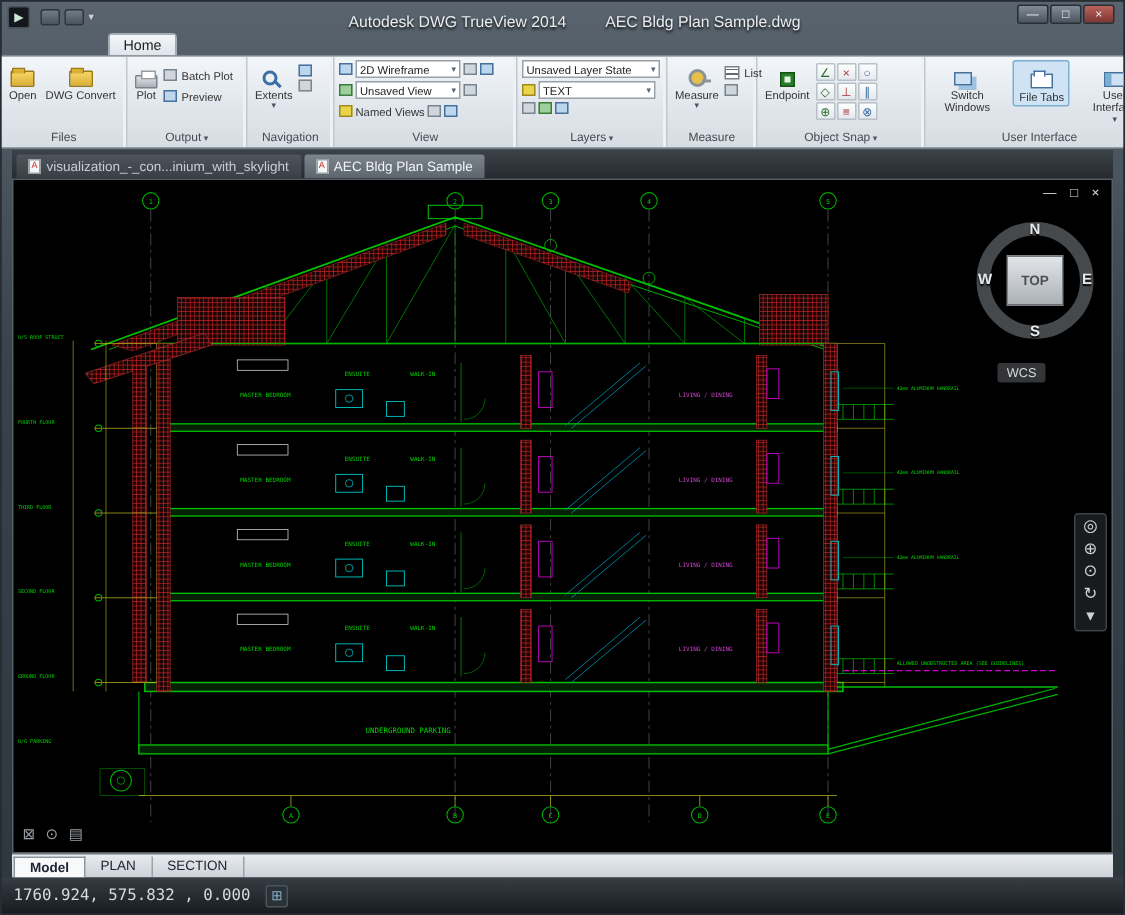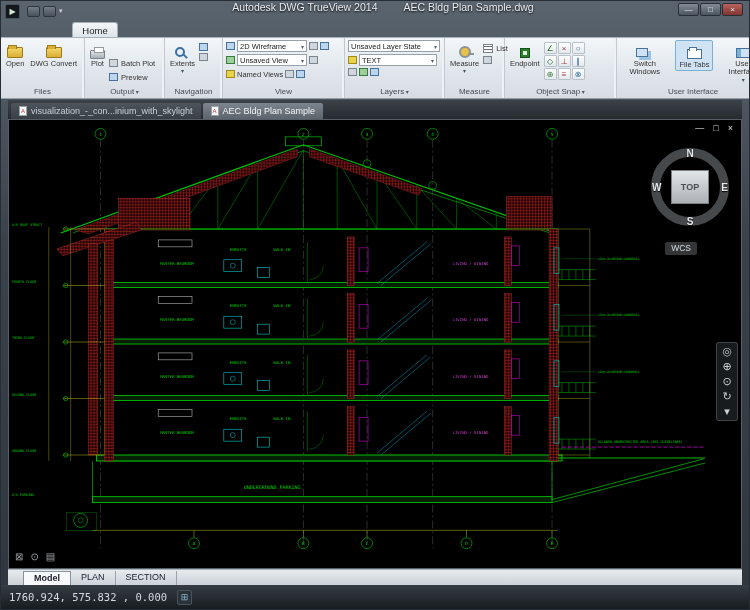--- a/index.html
+++ b/index.html
@@ -7,21 +7,21 @@
   .win{position:relative;width:750px;height:610px;margin:0 auto;overflow:hidden;
        background:linear-gradient(#5a646e,#39424b 40%,#2e363e);
        border:1px solid #262d34;font-family:"Liberation Sans",sans-serif;}
   
   .titlebar{position:absolute;top:0;left:0;right:0;height:20px;display:flex;align-items:center;}
   .appbtn{width:15px;height:15px;margin-left:4px;background:#14181c;border:1px solid #48525a;
           color:#cfe8d8;font-size:8px;display:flex;align-items:center;justify-content:center;border-radius:2px;}
   .qat{display:flex;gap:3px;margin-left:7px;align-items:center;}
   .qicon{width:13px;height:11px;background:linear-gradient(#727c86,#49535d);border:1px solid #2e363d;border-radius:2px;}
   .qcaret{color:#cfd3d7;font-size:7px;}
-  .title{position:absolute;left:120px;right:104px;top:0;height:20px;display:flex;align-items:flex-start;
+  .title{position:absolute;left:120px;right:104px;top:0;height:20px;display:flex;align-items:flex-end;
          justify-content:center;gap:26px;font-size:10.5px;color:#e9edf0;text-shadow:0 1px 2px #000;white-space:nowrap;}
   .winbtns{position:absolute;right:6px;top:2px;display:flex;gap:1px;}
   .wbtn{width:21px;height:13px;background:linear-gradient(#828c96,#4b555f);border:1px solid #272e35;
         border-radius:2px;color:#f0f4f7;font-size:8px;line-height:11px;text-align:center;}
   .wbtn.close{background:linear-gradient(#b9625c,#7e3531);}
   
   .tabstrip{position:absolute;top:20px;left:0;right:0;height:16px;margin-left:43px;}
   .ribtab{position:absolute;left:28px;bottom:0;width:46px;height:15px;background:linear-gradient(#f4f7fa,#dde4ea);
           border:1px solid #a6aeb6;border-bottom:none;border-radius:3px 3px 0 0;font-size:9.5px;color:#222;
           text-align:center;line-height:15px;}
@@ -103,21 +103,21 @@
          font-size:9px;font-weight:bold;display:flex;align-items:center;justify-content:center;}
   .wcs{position:absolute;top:122px;right:44px;background:rgba(112,118,124,0.45);border-radius:2px;
        padding:0 6px;font-size:8.5px;color:#d6dade;height:13px;line-height:13px;}
   .navbar{position:absolute;top:222px;right:3px;width:22px;background:rgba(70,76,82,0.35);
           border:1px solid rgba(140,146,152,0.35);border-radius:3px;display:flex;flex-direction:column;
           align-items:center;padding:3px 0;gap:4px;color:#cdd2d6;font-size:11px;line-height:1;}
   .cornericons{position:absolute;left:6px;bottom:6px;display:flex;gap:7px;color:#9aa0a6;font-size:10px;}
   
   .mtabs{position:absolute;left:7px;right:7px;bottom:24px;height:16px;
          background:linear-gradient(#e7ebef,#ccd2d8);border-top:1px solid #a8b0b8;display:flex;
-         align-items:flex-end;padding-left:15px;font-size:9px;color:#223;}
+         align-items:flex-end;padding-left:1px;font-size:9px;color:#223;}
   .mtab{padding:0 10px;height:14px;line-height:13px;border-right:1px solid #9aa2aa;}
   .mtab.active{background:#f7f9fb;border:1px solid #8a939b;border-bottom:none;font-weight:bold;}
   
   .status{position:absolute;left:0;right:0;bottom:0;height:24px;
           background:linear-gradient(#363d43,#171c20);display:flex;align-items:center;
           padding-left:8px;gap:10px;color:#d6dade;font-size:10.5px;
           font-family:"DejaVu Sans Mono",monospace;}
   .statbtn{width:15px;height:15px;background:#2a3238;border:1px solid #4a545c;border-radius:2px;
            color:#8ab4cc;font-size:9px;line-height:13px;text-align:center;font-family:"Liberation Sans",sans-serif;}
 </style>
@@ -171,21 +171,21 @@
     </div>
 
     <div class="panel" style="width:80px">
       <div class="pbody">
         <div class="bb">
           <span class="bicon">
               <span class="i-printer"></span>
             </span>
           <span>Plot</span>
         </div>
-        <div class="col" style="margin-top:17px">
+        <div class="col" style="margin-top:4px">
           <div class="sb">
             <span class="mi"></span>
             <span>Batch Plot</span>
           </div>
           <div class="sb">
             <span class="mi b"></span>
             <span>Preview</span>
           </div>
         </div>
       </div>

